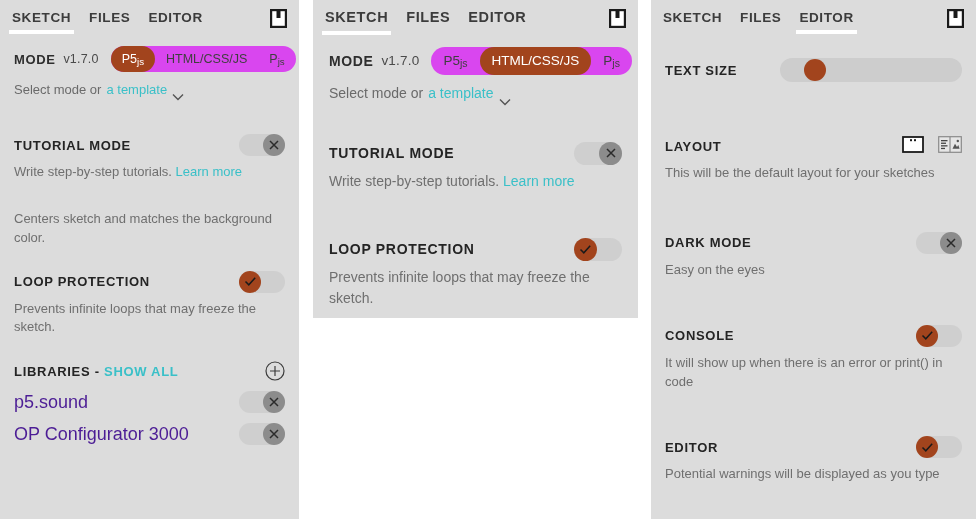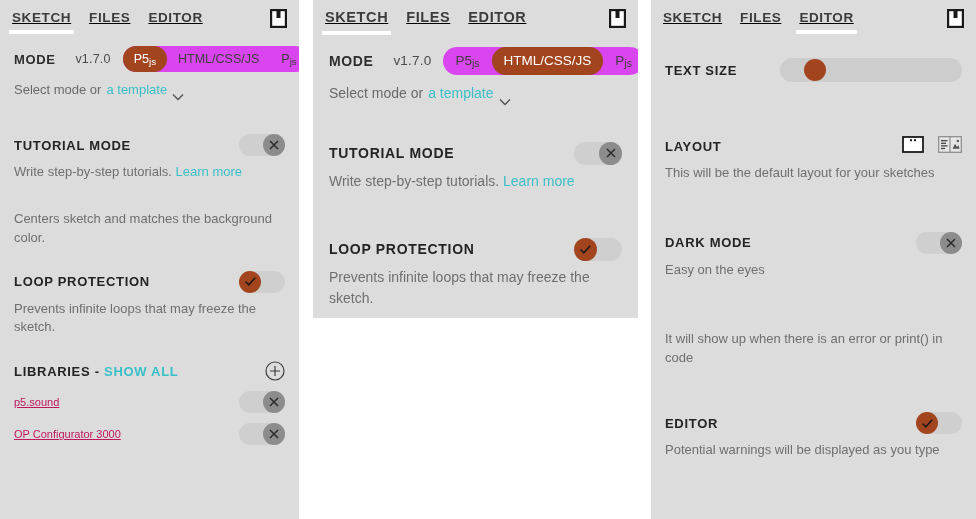--- a/index.html
+++ b/index.html
@@ -18,21 +18,20 @@
   #panel-3 { left: 651px; width: 325px; height: 519px; }
 
   
   .tabbar {
     position: relative;
     height: 36px;
     background: #dcdcdc;
     display: flex;
     align-items: center;
     padding: 0 12px;
-    text-decoration: underline;
   }
   .tabbar.h2 { height: 36px; }
   .tab {
     position: relative;
     font-size: 13.5px;
     font-weight: bold;
     letter-spacing: .6px;
     color: #3c3c3c;
     margin-right: 18px;
     padding: 8px 0 9px 0;
@@ -63,21 +62,21 @@
     display: flex;
     align-items: center;
     height: 46px;
   }
   #panel-2 .mode-row { height: 49px; }
   .mode-label {
     font-size: 13px; font-weight: bold; letter-spacing: .6px; color: #2e2e2e;
   }
   #panel-2 .mode-label { font-size: 14px; }
   .version {
-    font-size: 12.5px; color: #4a4a4a; margin-left: 20px; letter-spacing: .2px;
+    font-size: 12.5px; color: #4a4a4a; margin-left: 8px; letter-spacing: .2px;
   }
   #panel-2 .version { font-size: 13.5px; }
   .pillgroup {
     margin-left: 12px;
     background: #d946ef;
     border-radius: 16px;
     display: flex;
     align-items: flex-end;
     height: 26px;
     padding: 0;
@@ -153,21 +152,21 @@
     padding-top: 24px;
     gap: 33px;
   }
   .lib-title { font-size: 13px; font-weight: bold; letter-spacing: .7px; color: #242424; }
   .lib-title .showall { color: #3ac0c8; cursor: pointer; }
   .plus-btn { width: 20px; height: 20px; cursor: pointer; }
   .lib-row {
     display: flex; align-items: center; justify-content: space-between;
     padding-top: 10px;
   }
-  .lib-name { font-size: 11px; color: #be185d; cursor: pointer; text-decoration: underline; }
+  .lib-name { font-size: 18px; color: #4c1d95; cursor: pointer; }
 
   
   .slider-row { display: flex; align-items: center; justify-content: space-between; padding-top: 22px; }
   .slider-track {
     width: 182px; height: 24px; background: #cdcdcd; border-radius: 12px;
     position: relative; cursor: pointer;
   }
   .slider-thumb {
     position: absolute; top: 1px; left: 24px;
     width: 22px; height: 22px; border-radius: 50%;
@@ -404,20 +403,30 @@
               <svg width="12" height="12" viewBox="0 0 12 12">
                   <path d="M2 2 L10 10 M10 2 L2 10" stroke="#2b2b2b" stroke-width="1.5" fill="none"></path>
                 </svg>
             </span>
           </div>
         </div>
         <div class="setting-desc">Easy on the eyes</div>
       </div>
 
       <div class="setting" style="padding-top:44px">
+        <div class="setting-head">
+          <span class="setting-title">CONSOLE</span>
+          <div class="toggle on">
+            <span class="knob">
+              <svg width="13" height="11" viewBox="0 0 13 11">
+                  <path d="M1.5 5.5 L4.8 8.8 L11.2 1.8" stroke="#1a1a1a" stroke-width="1.5" fill="none"></path>
+                </svg>
+            </span>
+          </div>
+        </div>
         <div class="setting-desc">It will show up when there is an error or print() in code</div>
       </div>
 
       <div class="setting" style="padding-top:44px">
         <div class="setting-head">
           <span class="setting-title">EDITOR</span>
           <div class="toggle on">
             <span class="knob">
               <svg width="13" height="11" viewBox="0 0 13 11">
                   <path d="M1.5 5.5 L4.8 8.8 L11.2 1.8" stroke="#1a1a1a" stroke-width="1.5" fill="none"></path>

